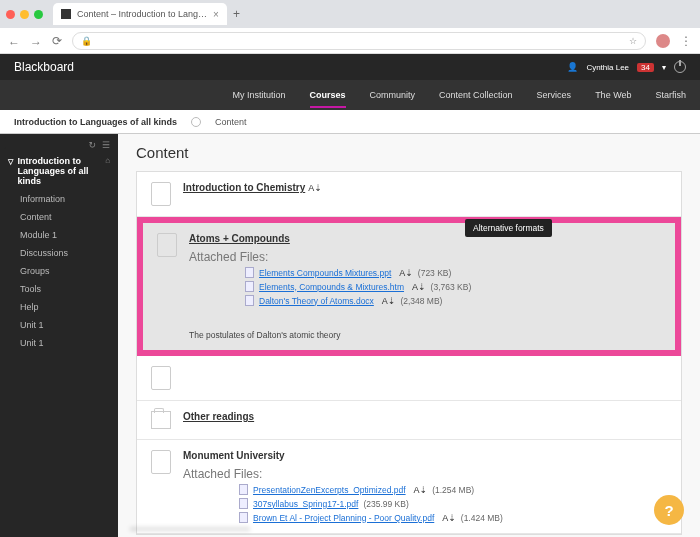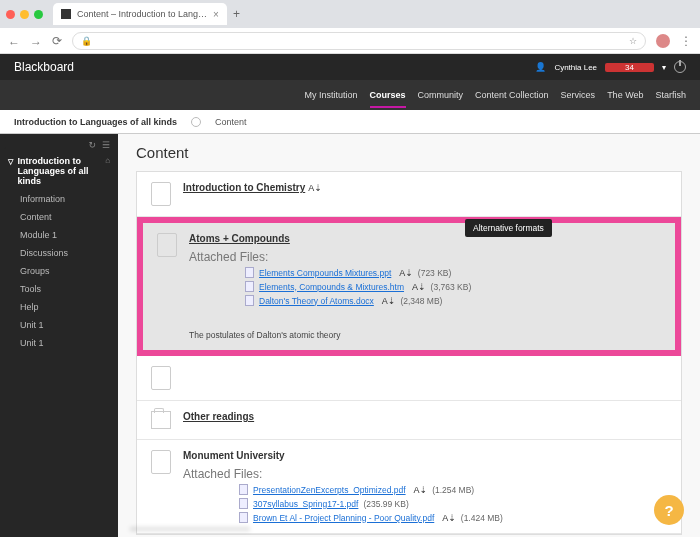--- a/index.html
+++ b/index.html
@@ -16,24 +16,24 @@
   .addr{height:26px;display:flex;align-items:center;padding:0 8px;gap:10px}
   .nav-ico{color:#777;font-size:12px}
   .omnibox{flex:1;height:18px;border:1px solid #ddd;border-radius:10px;display:flex;align-items:center;justify-content:space-between;padding:0 8px}
   .lock,.star{color:#888;font-size:9px}
   .avatar{width:14px;height:14px;border-radius:50%;background:#d88}
   .kebab{color:#777;font-size:12px}
   .brand{background:#262626;height:26px;display:flex;align-items:center;justify-content:space-between;padding:0 14px;color:#fff}
   .logo{font-size:12px;font-weight:500}
   .user{display:flex;align-items:center;gap:8px;font-size:8px}
   .uico{font-size:9px}
-  .badge{background:#c33;padding:0 20px;border-radius:2px;font-size:8px}
+  .badge{background:#c33;padding:0 4px;border-radius:2px;font-size:8px}
   .pwr{width:12px;height:12px;border:1.5px solid #aaa;border-radius:50%;position:relative}
   .pwr::after{content:"";position:absolute;top:-2px;left:4px;width:1.5px;height:6px;background:#aaa}
-  .mainnav{background:#333;height:30px;display:flex;justify-content:flex-end;align-items:center;padding:0 14px;gap:12px}
+  .mainnav{background:#333;height:30px;display:flex;justify-content:flex-end;align-items:center;padding:0 14px;gap:24px}
   .mainnav span{color:#ddd;font-size:9px;cursor:pointer}
   .mainnav .active{color:#fff;font-weight:600;border-bottom:2px solid #c518a4;padding-bottom:6px;margin-bottom:-8px}
   .crumb{height:24px;background:#fff;border-bottom:1px solid #ccc;display:flex;align-items:center;padding:0 14px;gap:14px;font-size:9px;color:#555}
   .crumb .ct{font-weight:600;color:#333}
   .cchip{width:10px;height:10px;border:1px solid #bbb;border-radius:50%}
   .pin{width:6px;height:12px;background:#262626;position:absolute;left:0;top:137px;border-radius:0 2px 2px 0}
   .layout{display:flex;height:calc(537px - 54px - 26px - 30px - 24px)}
   .side{width:118px;background:#262626;color:#ccc;font-size:9px;padding:4px 0}
   .side-top{display:flex;justify-content:flex-end;gap:6px;padding:2px 8px;color:#888;font-size:9px}
   .side-head{display:flex;align-items:flex-start;gap:4px;padding:4px 8px;color:#fff;font-weight:600}

